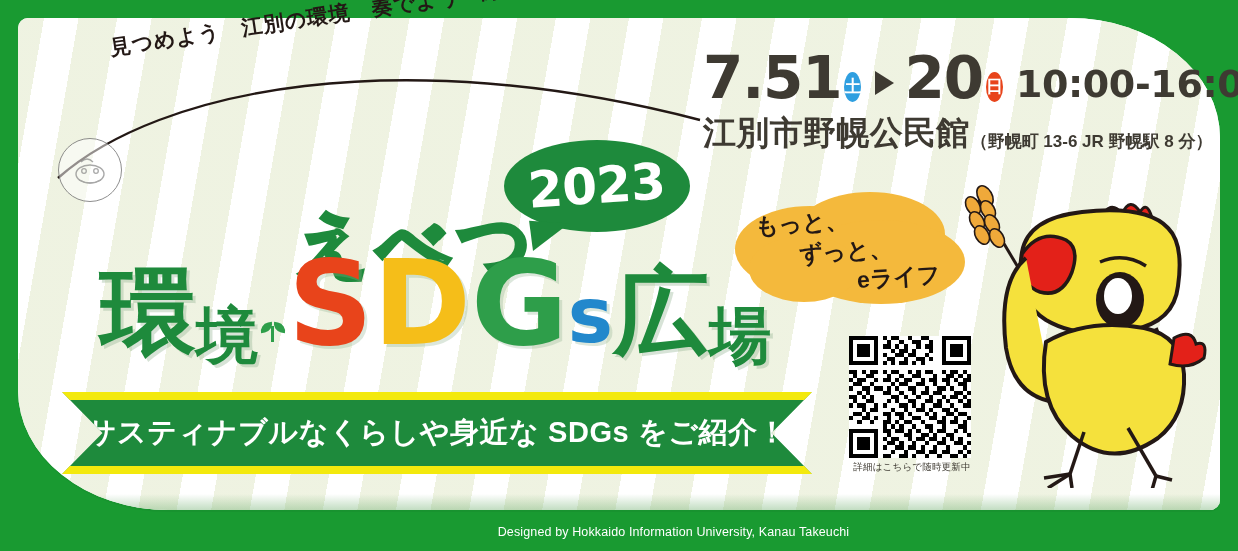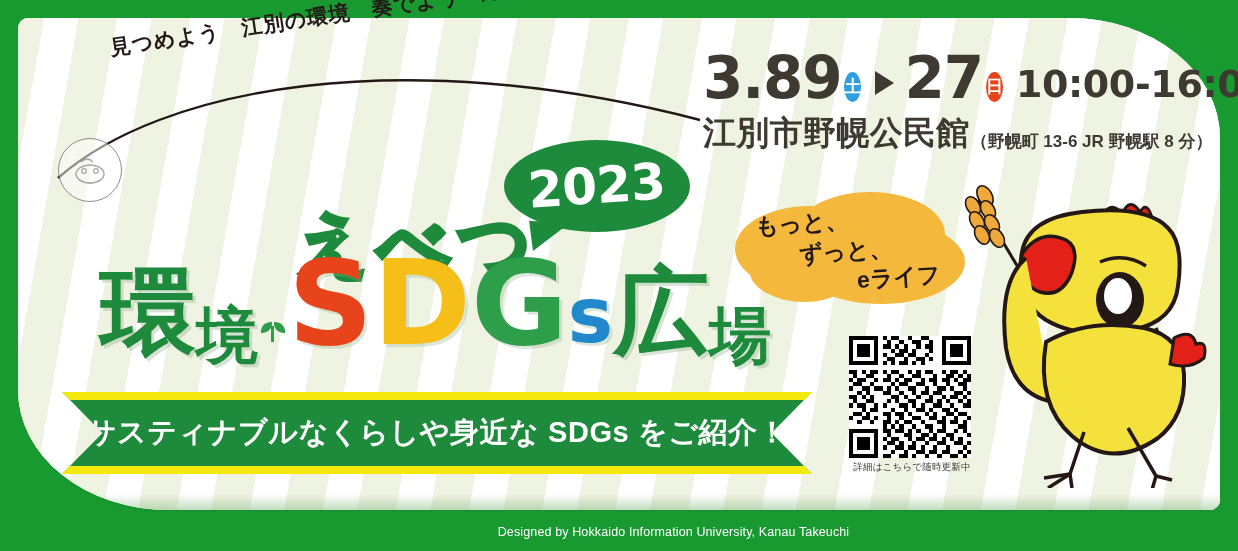--- a/index.html
+++ b/index.html
@@ -196,24 +196,24 @@
       <ellipse cx="23" cy="27" rx="14" ry="9" fill="none" stroke="#9a9a9a" stroke-width="1.4"></ellipse>
       <circle cx="17" cy="24" r="2.3" fill="none" stroke="#9a9a9a" stroke-width="1.3"></circle>
       <circle cx="29" cy="24" r="2.3" fill="none" stroke="#9a9a9a" stroke-width="1.3"></circle>
       <path d="M14,15 q6,-6 12,0" fill="none" stroke="#9a9a9a" stroke-width="1.3"></path>
       <path d="M12,33 q11,6 22,0" fill="none" stroke="#9a9a9a" stroke-width="1.3"></path>
     </svg>
   </div>
 
   <div class="datebox">
     <div class="dateline">
-      <span class="bignum">3.89</span>
+      <span class="bignum">7.51</span>
       <span class="daychip chip-sat">土</span>
       <span class="arrow"></span>
-      <span class="bignum">27</span>
+      <span class="bignum">20</span>
       <span class="daychip chip-sun">日</span>
       <span class="timetext">10:00-16:00</span>
     </div>
     <div class="venue">
       <span class="venue-main">江別市野幌公民館</span>
       <span class="venue-sub">（野幌町 13-6  JR 野幌駅 8 分）</span>
     </div>
   </div>
 
   <div class="ebetsu">えべつ</div>

